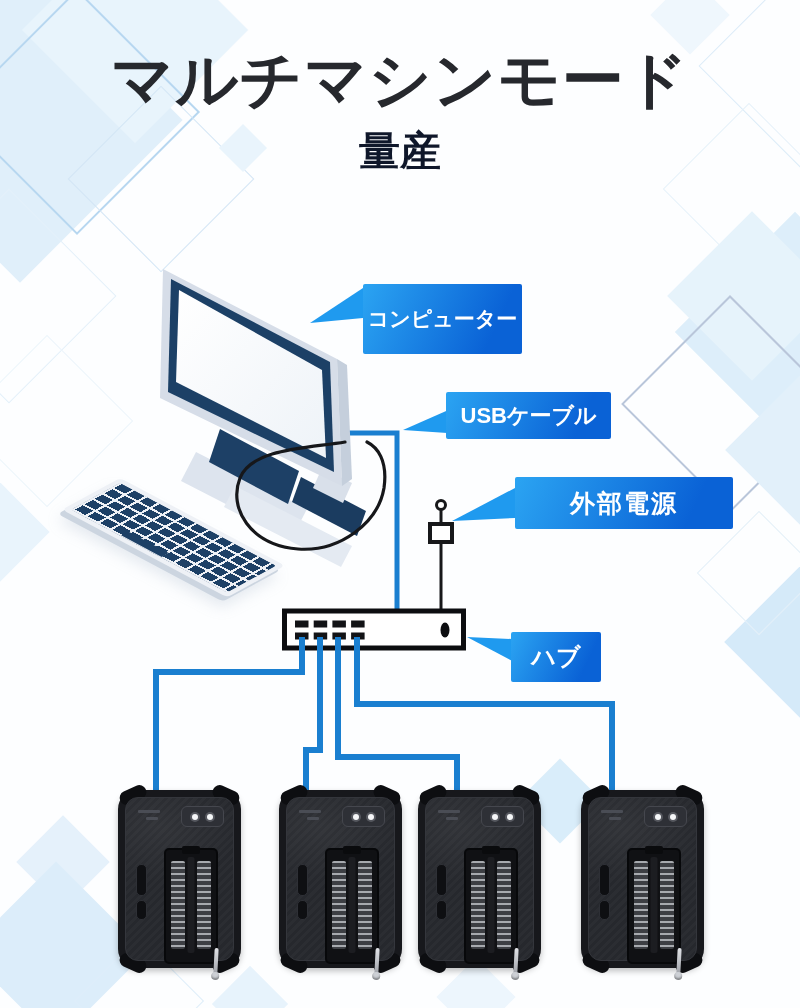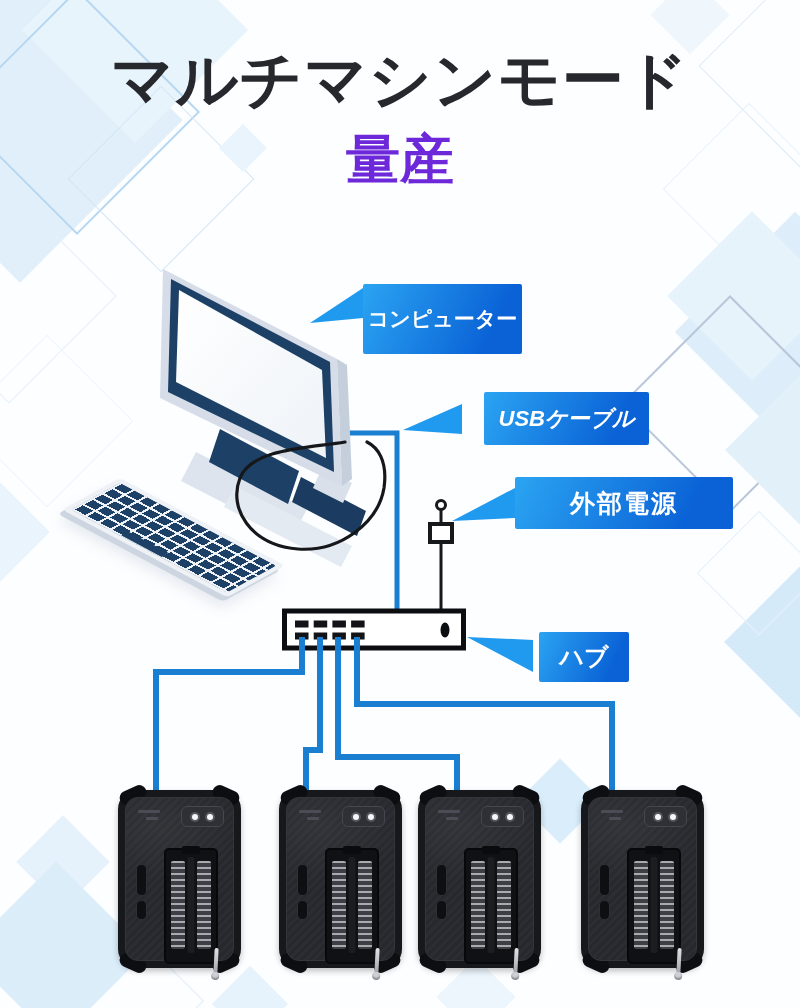--- a/index.html
+++ b/index.html
@@ -11,21 +11,21 @@
   
   .dm,.dmo{position:absolute;transform:rotate(45deg);pointer-events:none;z-index:0;}
   .dmo{background:transparent;}
   
   .title{
     position:absolute;top:38px;left:0;width:100%;text-align:center;
     font-size:62px;font-weight:700;color:#26282d;letter-spacing:1px;z-index:3;
   }
   .subtitle{
     position:absolute;top:124px;left:0;width:100%;text-align:center;
-    font-size:54px;font-weight:700;color:#6d28d9;z-index:3;
+    font-size:41px;font-weight:700;color:#0f172a;z-index:3;
   }
   
   .kb-base{
     position:absolute;left:120px;top:478px;width:187px;height:66px;
     transform:matrix(0.883,0.469,-0.879,0.479,0,0);transform-origin:0 0;
     background:#eef1f6;border-radius:5px;z-index:1;
     box-shadow:2px 7px 0 #ccd5e0, 8px 14px 14px rgba(160,175,195,.25);
   }
   .kb-keys{
     position:absolute;left:5px;top:5px;right:5px;bottom:5px;border-radius:3px;
@@ -37,23 +37,23 @@
   .kb-space{position:absolute;left:56px;bottom:1px;width:46px;height:8px;background:#1d4066;}
   
   .layer-svg{position:absolute;left:0;top:0;z-index:2;pointer-events:none;}
   
   .callout{
     position:absolute;display:flex;align-items:center;justify-content:center;
     background:linear-gradient(115deg,#2ba4f2 0%,#0a62d6 80%);
     color:#fff;font-weight:700;z-index:4;border-radius:2px;
   }
   .co-computer{left:363px;top:284px;width:159px;height:70px;font-size:21px;}
-  .co-usb{left:484px;top:392px;width:165px;height:53px;font-size:22px;font-style:italic;}
+  .co-usb{left:446px;top:392px;width:165px;height:47px;font-size:22px;}
   .co-power{left:515px;top:477px;width:218px;height:52px;font-size:25px;letter-spacing:2px;}
-  .co-hub{left:539px;top:632px;width:90px;height:50px;font-size:24px;}
+  .co-hub{left:511px;top:632px;width:90px;height:50px;font-size:24px;}
   
   .device{position:absolute;top:790px;width:123px;height:178px;z-index:3;}
   .d1{left:118px}.d2{left:279px}.d3{left:418px}.d4{left:581px}
   .dev-body{position:absolute;left:0;top:0;right:0;bottom:0;background:#17181c;border-radius:19px;
     box-shadow:0 3px 6px rgba(0,0,0,.25);}
   .bump{position:absolute;width:28px;height:14px;background:#0d0e11;border-radius:7px;}
   .b-tl{top:-2px;left:1px;transform:rotate(-25deg);}
   .b-tr{top:-2px;right:1px;transform:rotate(25deg);}
   .b-bl{bottom:-2px;left:1px;transform:rotate(25deg);}
   .b-br{bottom:-2px;right:1px;transform:rotate(-25deg);}

